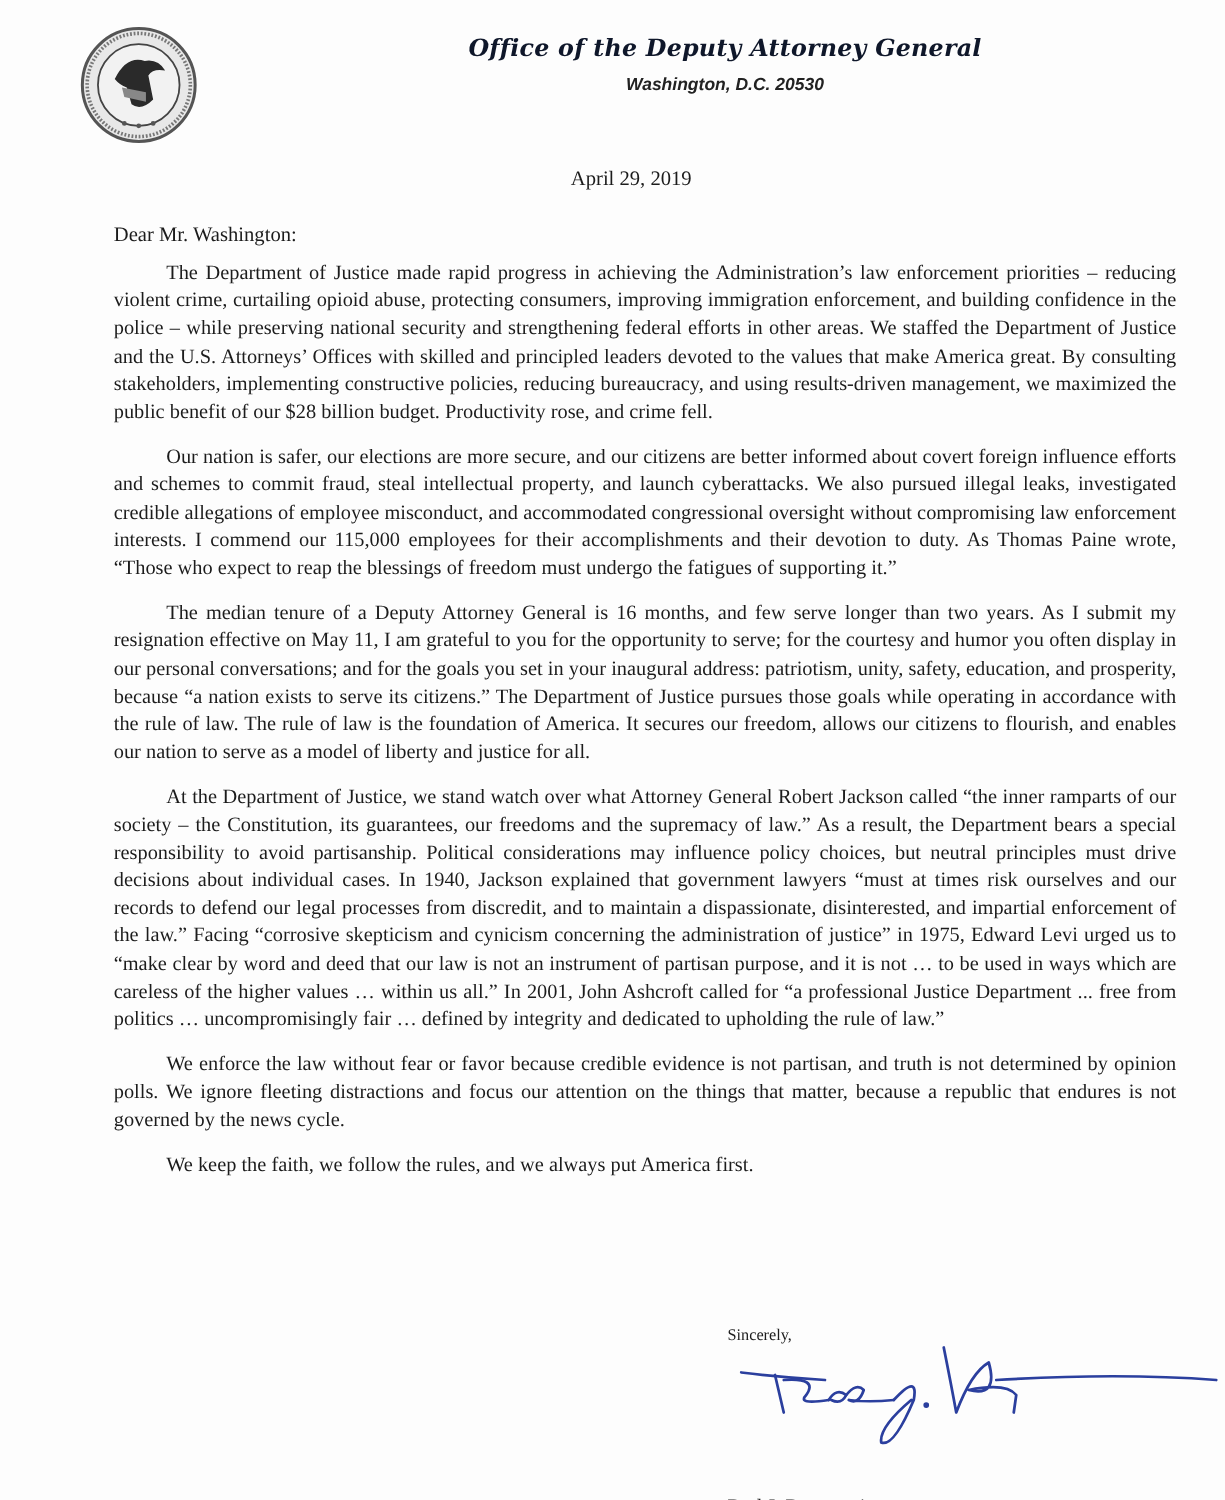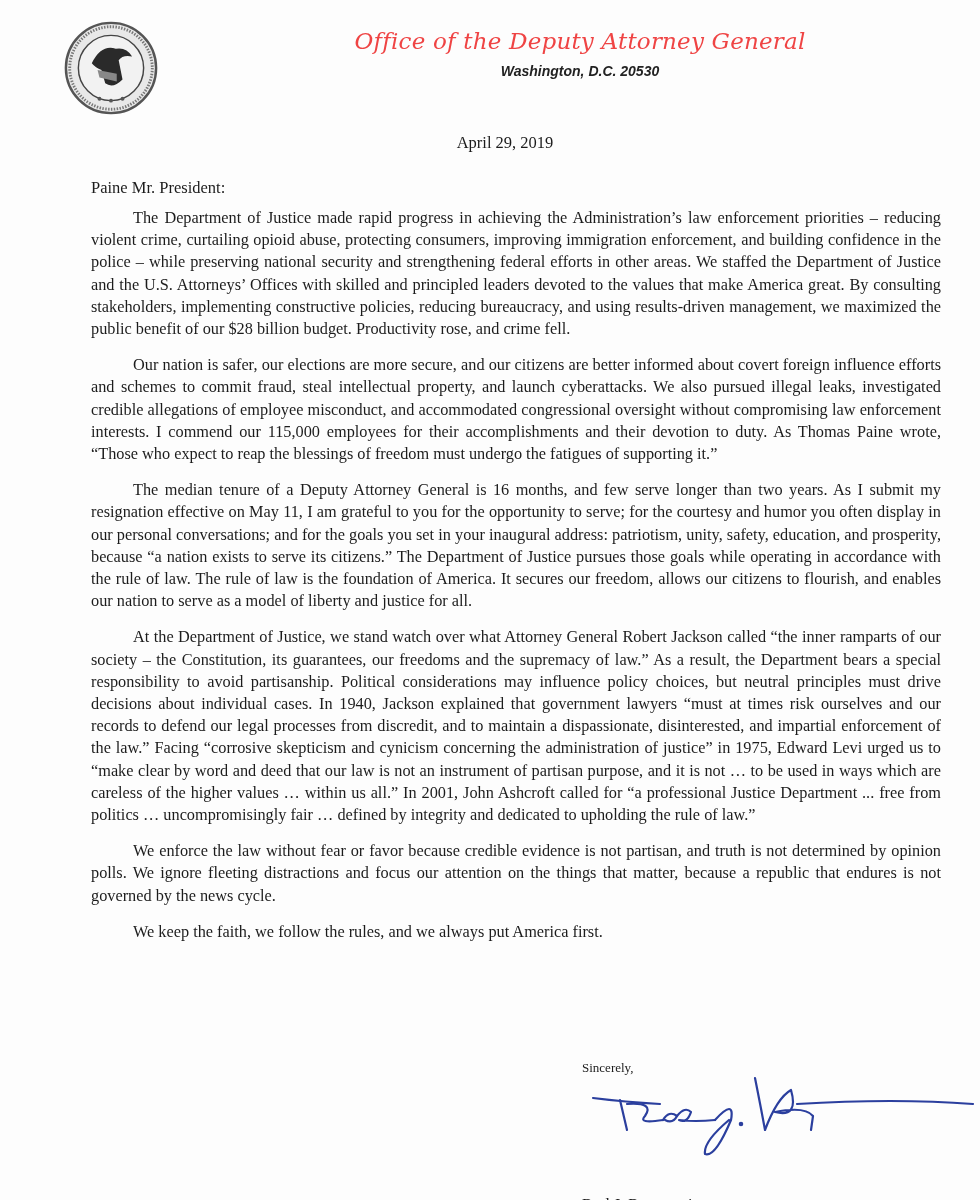--- a/index.html
+++ b/index.html
@@ -1,21 +1,21 @@
 <!DOCTYPE html>
 <html><head>
 <meta charset="utf-8">
 <style>
   html, body { margin: 0; padding: 0; background: #ffffff; }
   body { width: 980px; height: 1200px; position: relative; overflow: hidden;
          font-family: "Liberation Serif", "DejaVu Serif", serif; color: #1c1c1c; }
   .page { position: absolute; left: 0; top: 0; width: 980px; height: 1200px; background: #fdfdfd; }
   .seal { position: absolute; left: 63px; top: 20px; width: 96px; height: 96px; }
   .letterhead { position: absolute; left: 300px; top: 28px; width: 560px; text-align: center; }
-  .lh-title { font-family: "DejaVu Serif", "Liberation Serif", serif; font-size: 23px; letter-spacing: 0.2px; color: #ef4444; font-weight: normal; font-style: italic; }
+  .lh-title { font-family: "DejaVu Serif", "Liberation Serif", serif; font-size: 19px; letter-spacing: 0.2px; color: #0f172a; font-weight: bold; font-style: italic; }
   .lh-addr { font-family: Liberation Sans, sans-serif; font-size: 14px; margin-top: 9px; color: #222; font-weight: bold; font-style: italic; }
   .date { position: absolute; left: 0; width: 1010px; top: 133px; text-align: center; font-size: 16.5px; }
   .salutation { position: absolute; left: 91px; top: 178px; font-size: 16.5px; }
   .body { position: absolute; left: 91px; top: 207px; width: 866px; font-size: 16.3px; line-height: 22.2px; }
   .body p { margin: 0 16px 14px 0; text-indent: 42px; text-align: justify; }
   .closing { position: absolute; left: 582px; top: 1060px; font-size: 13px; }
   .signature { position: absolute; left: 565px; top: 1058px; width: 420px; height: 100px; }
   .signer { position: absolute; left: 582px; top: 1150px; font-size: 16.5px; margin-top: 45px; }
 </style>
 </head>
@@ -33,21 +33,21 @@
       <circle cx="50" cy="84" r="2" fill="#555"></circle>
       <circle cx="62" cy="82" r="2" fill="#555"></circle>
   </svg>
 
   <div class="letterhead">
     <div class="lh-title">Office of the Deputy Attorney General</div>
     <div class="lh-addr">Washington, D.C. 20530</div>
   </div>
 
   <div class="date">April 29, 2019</div>
-  <div class="salutation">Paine Mr. President:</div>
+  <div class="salutation">Dear Mr. Washington:</div>
 
   <div class="body">
     <p>The Department of Justice made rapid progress in achieving the Administration’s law enforcement priorities – reducing violent crime, curtailing opioid abuse, protecting consumers, improving immigration enforcement, and building confidence in the police – while preserving national security and strengthening federal efforts in other areas. We staffed the Department of Justice and the U.S. Attorneys’ Offices with skilled and principled leaders devoted to the values that make America great. By consulting stakeholders, implementing constructive policies, reducing bureaucracy, and using results-driven management, we maximized the public benefit of our $28 billion budget. Productivity rose, and crime fell.</p>
     <p>Our nation is safer, our elections are more secure, and our citizens are better informed about covert foreign influence efforts and schemes to commit fraud, steal intellectual property, and launch cyberattacks. We also pursued illegal leaks, investigated credible allegations of employee misconduct, and accommodated congressional oversight without compromising law enforcement interests. I commend our 115,000 employees for their accomplishments and their devotion to duty. As Thomas Paine wrote, “Those who expect to reap the blessings of freedom must undergo the fatigues of supporting it.”</p>
     <p>The median tenure of a Deputy Attorney General is 16 months, and few serve longer than two years. As I submit my resignation effective on May 11, I am grateful to you for the opportunity to serve; for the courtesy and humor you often display in our personal conversations; and for the goals you set in your inaugural address: patriotism, unity, safety, education, and prosperity, because “a nation exists to serve its citizens.” The Department of Justice pursues those goals while operating in accordance with the rule of law. The rule of law is the foundation of America. It secures our freedom, allows our citizens to flourish, and enables our nation to serve as a model of liberty and justice for all.</p>
     <p>At the Department of Justice, we stand watch over what Attorney General Robert Jackson called “the inner ramparts of our society – the Constitution, its guarantees, our freedoms and the supremacy of law.” As a result, the Department bears a special responsibility to avoid partisanship. Political considerations may influence policy choices, but neutral principles must drive decisions about individual cases. In 1940, Jackson explained that government lawyers “must at times risk ourselves and our records to defend our legal processes from discredit, and to maintain a dispassionate, disinterested, and impartial enforcement of the law.” Facing “corrosive skepticism and cynicism concerning the administration of justice” in 1975, Edward Levi urged us to “make clear by word and deed that our law is not an instrument of partisan purpose, and it is not … to be used in ways which are careless of the higher values … within us all.” In 2001, John Ashcroft called for “a professional Justice Department ... free from politics … uncompromisingly fair … defined by integrity and dedicated to upholding the rule of law.”</p>
     <p>We enforce the law without fear or favor because credible evidence is not partisan, and truth is not determined by opinion polls. We ignore fleeting distractions and focus our attention on the things that matter, because a republic that endures is not governed by the news cycle.</p>
     <p>We keep the faith, we follow the rules, and we always put America first.</p>
   </div>
 

